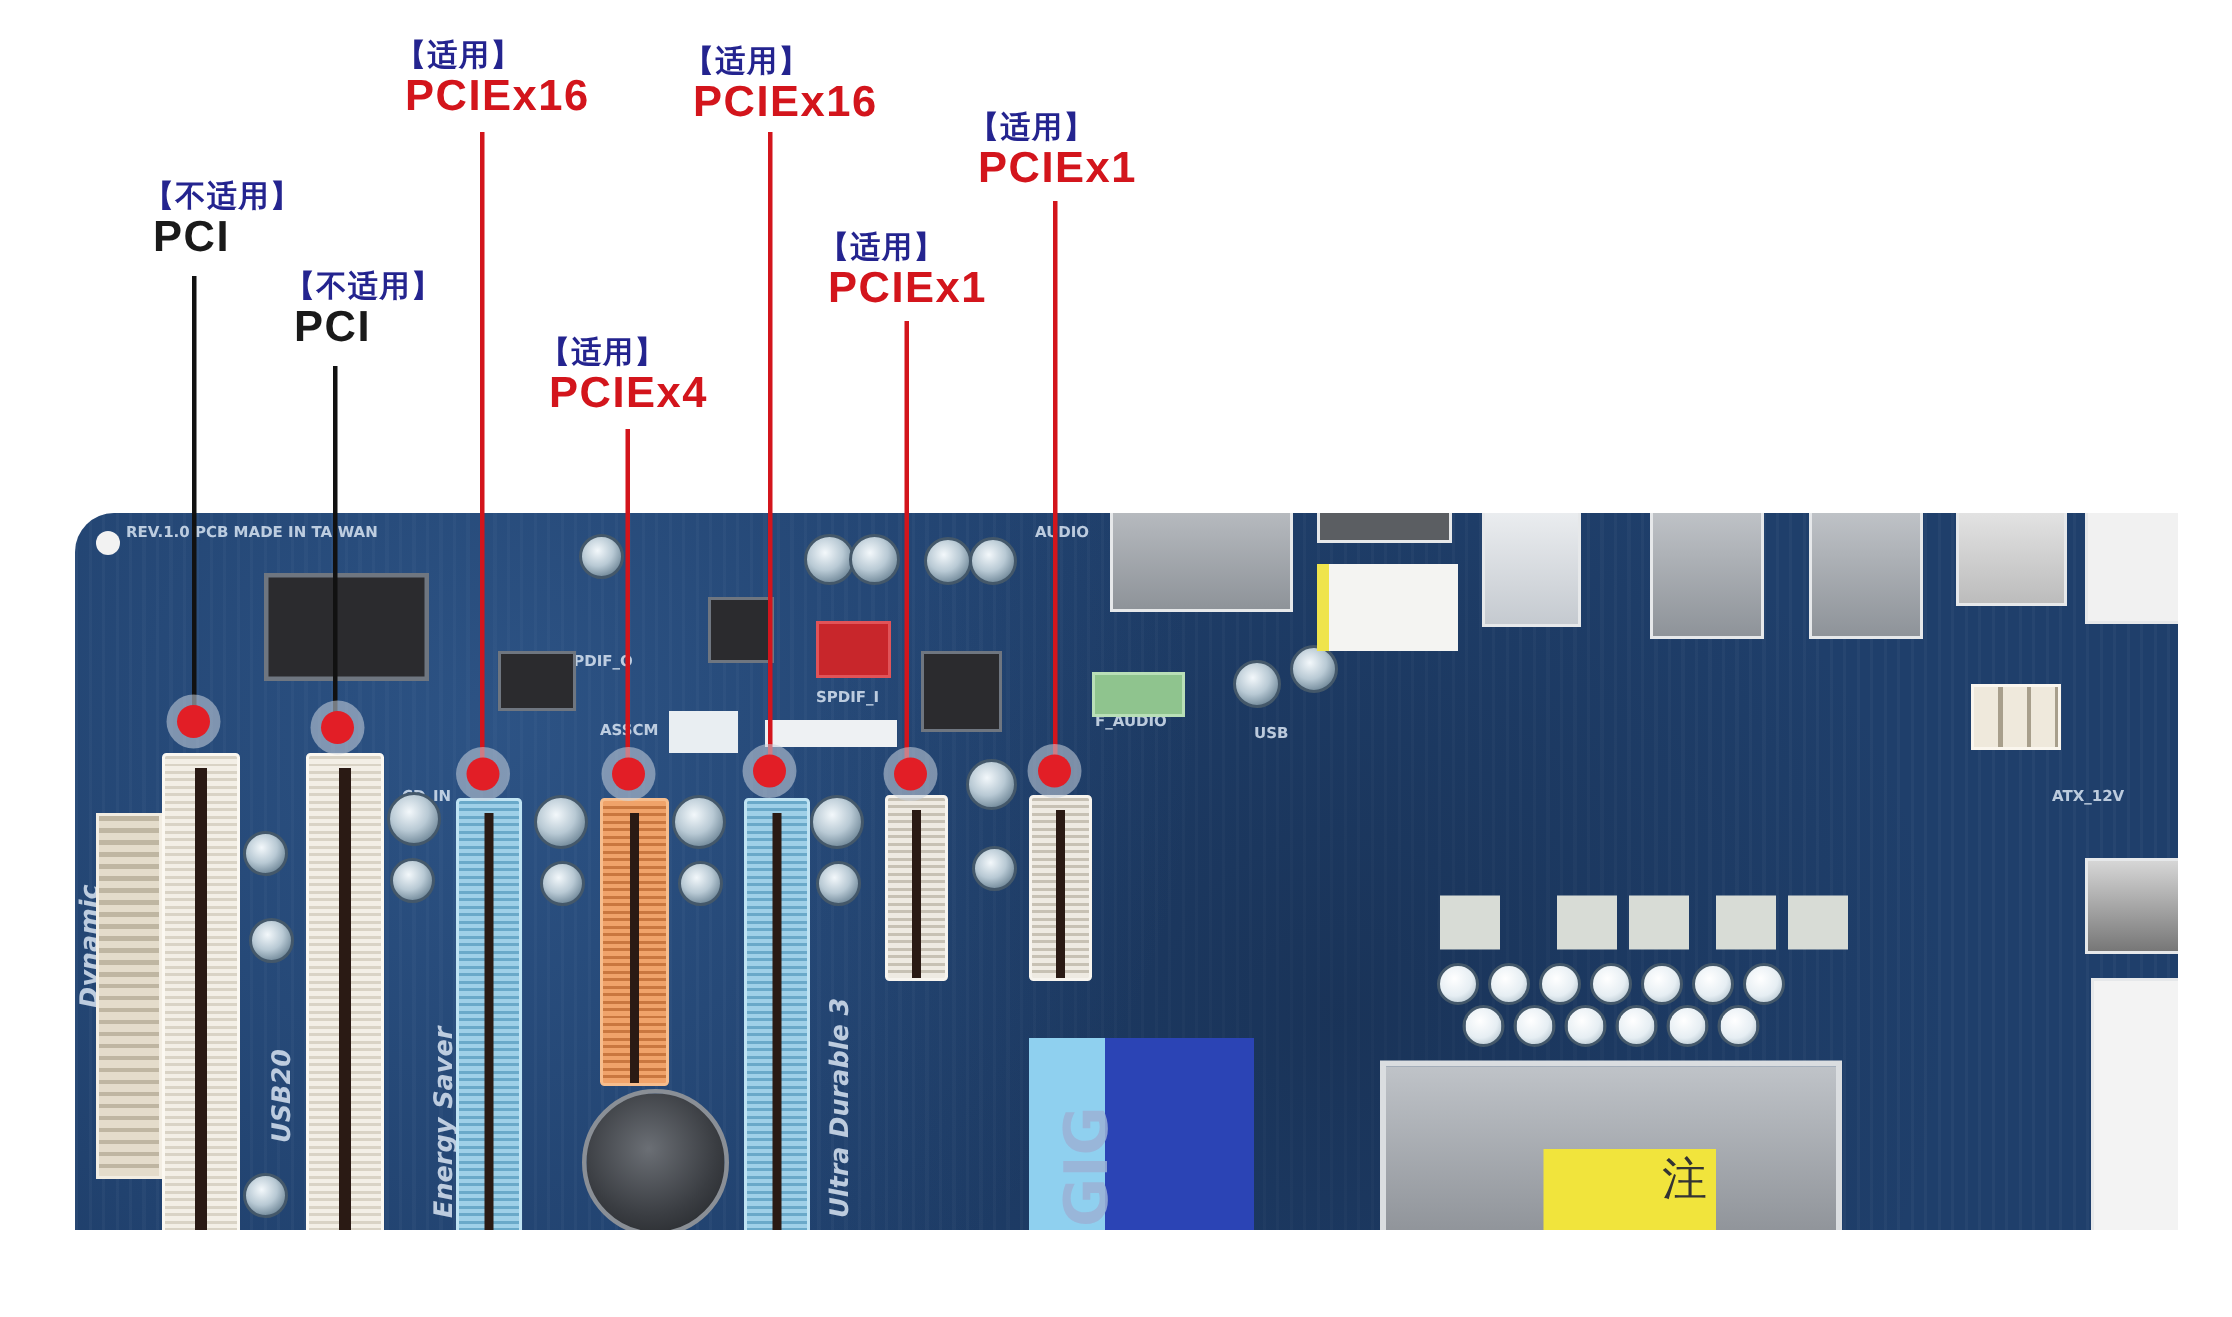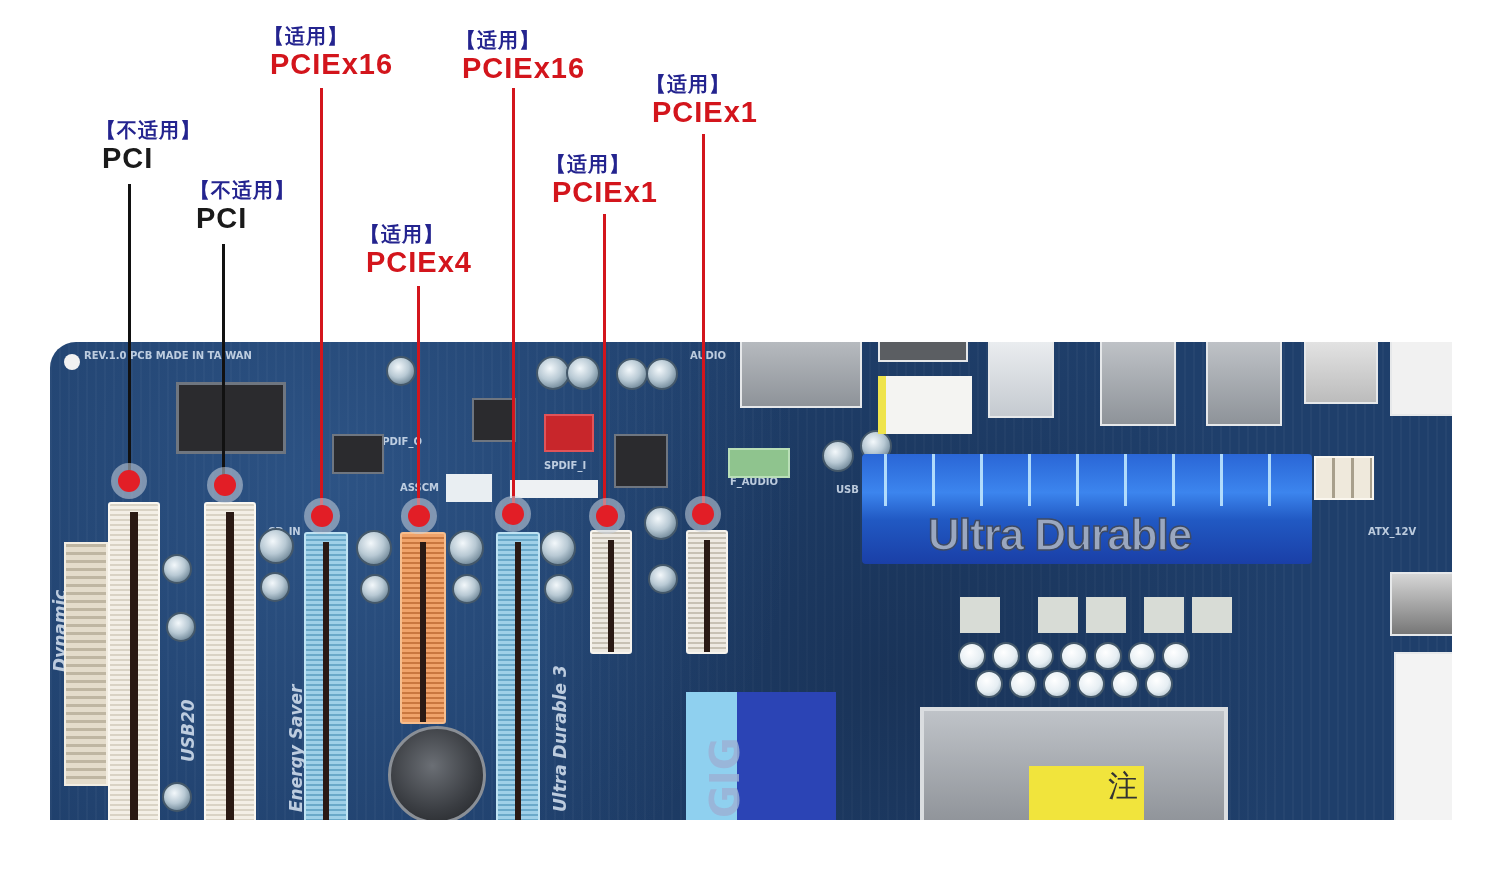--- a/index.html
+++ b/index.html
@@ -149,24 +149,20 @@
     <div class="cap white" style="left:1027px;top:328px;width:24px;height:24px;"></div>
     <div class="cap white" style="left:1061px;top:328px;width:24px;height:24px;"></div>
     <div class="cap white" style="left:1095px;top:328px;width:24px;height:24px;"></div>
 
     <div class="block" style="left:910px;top:255px;width:40px;height:36px;background:#d8dcd6;"></div>
     <div class="block" style="left:988px;top:255px;width:40px;height:36px;background:#d8dcd6;"></div>
     <div class="block" style="left:1036px;top:255px;width:40px;height:36px;background:#d8dcd6;"></div>
     <div class="block" style="left:1094px;top:255px;width:40px;height:36px;background:#d8dcd6;"></div>
     <div class="block" style="left:1142px;top:255px;width:40px;height:36px;background:#d8dcd6;"></div>
 
-    <div class="heatsink">
-      <div class="fins"></div>
-      <div class="brand">Ultra Durable</div>
-    </div>
 
     <div class="block" style="left:1264px;top:114px;width:56px;height:40px;background:repeating-linear-gradient(90deg,#efe9dc 0 16px,#a89f8c 16px 19px);border:2px solid #faf6ee;"></div>
 
     <div class="block" style="left:636px;top:350px;width:150px;height:128px;background:linear-gradient(90deg,#8fd0ef 0 34%,#2b44b5 34% 100%);"></div>
     <div class="silk vert" style="left:652px;top:476px;font-size:40px;color:#9bb2d6;font-style:normal;">GIG</div>
 
     <div class="socket">
       <div class="label">注</div>
     </div>
 

